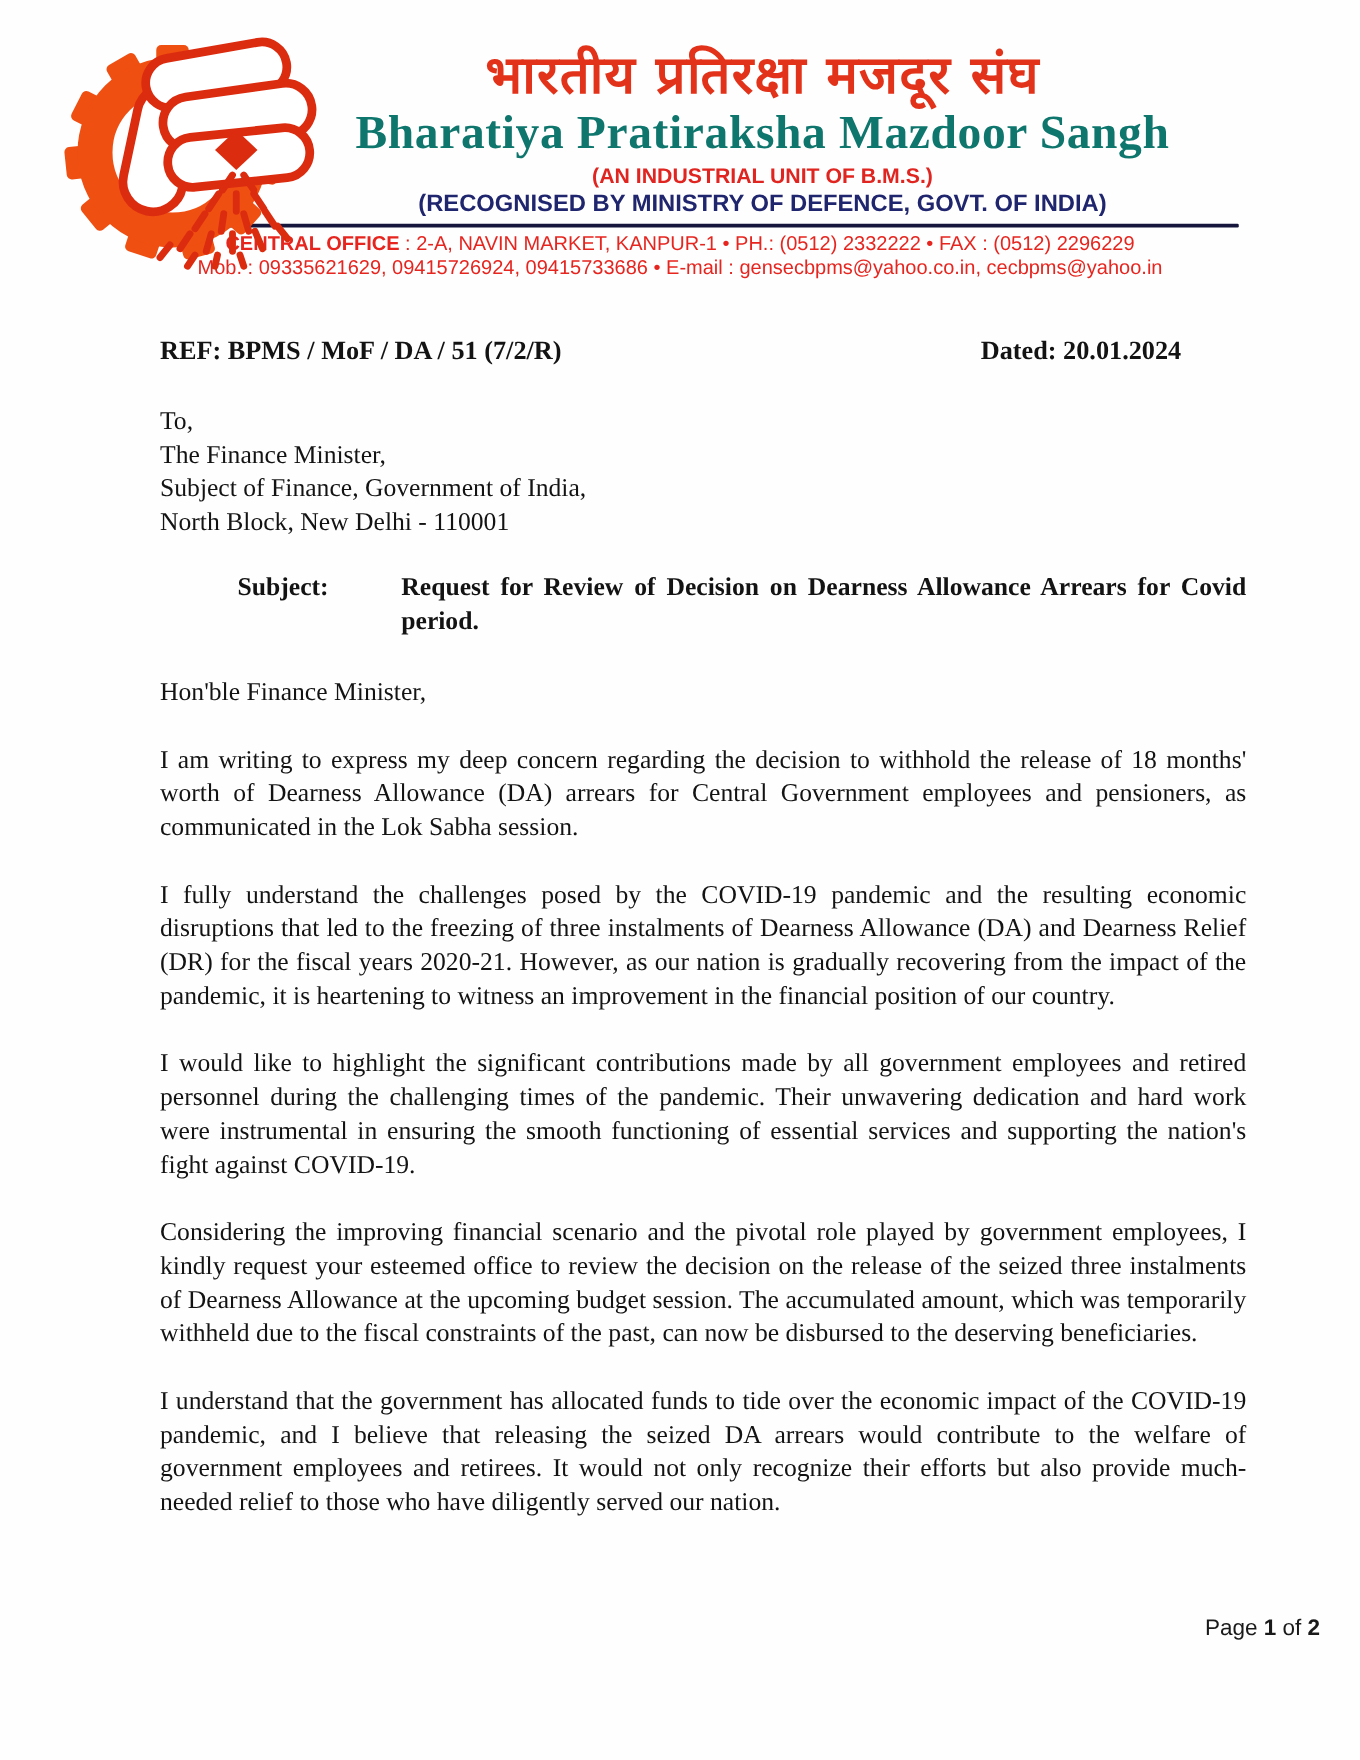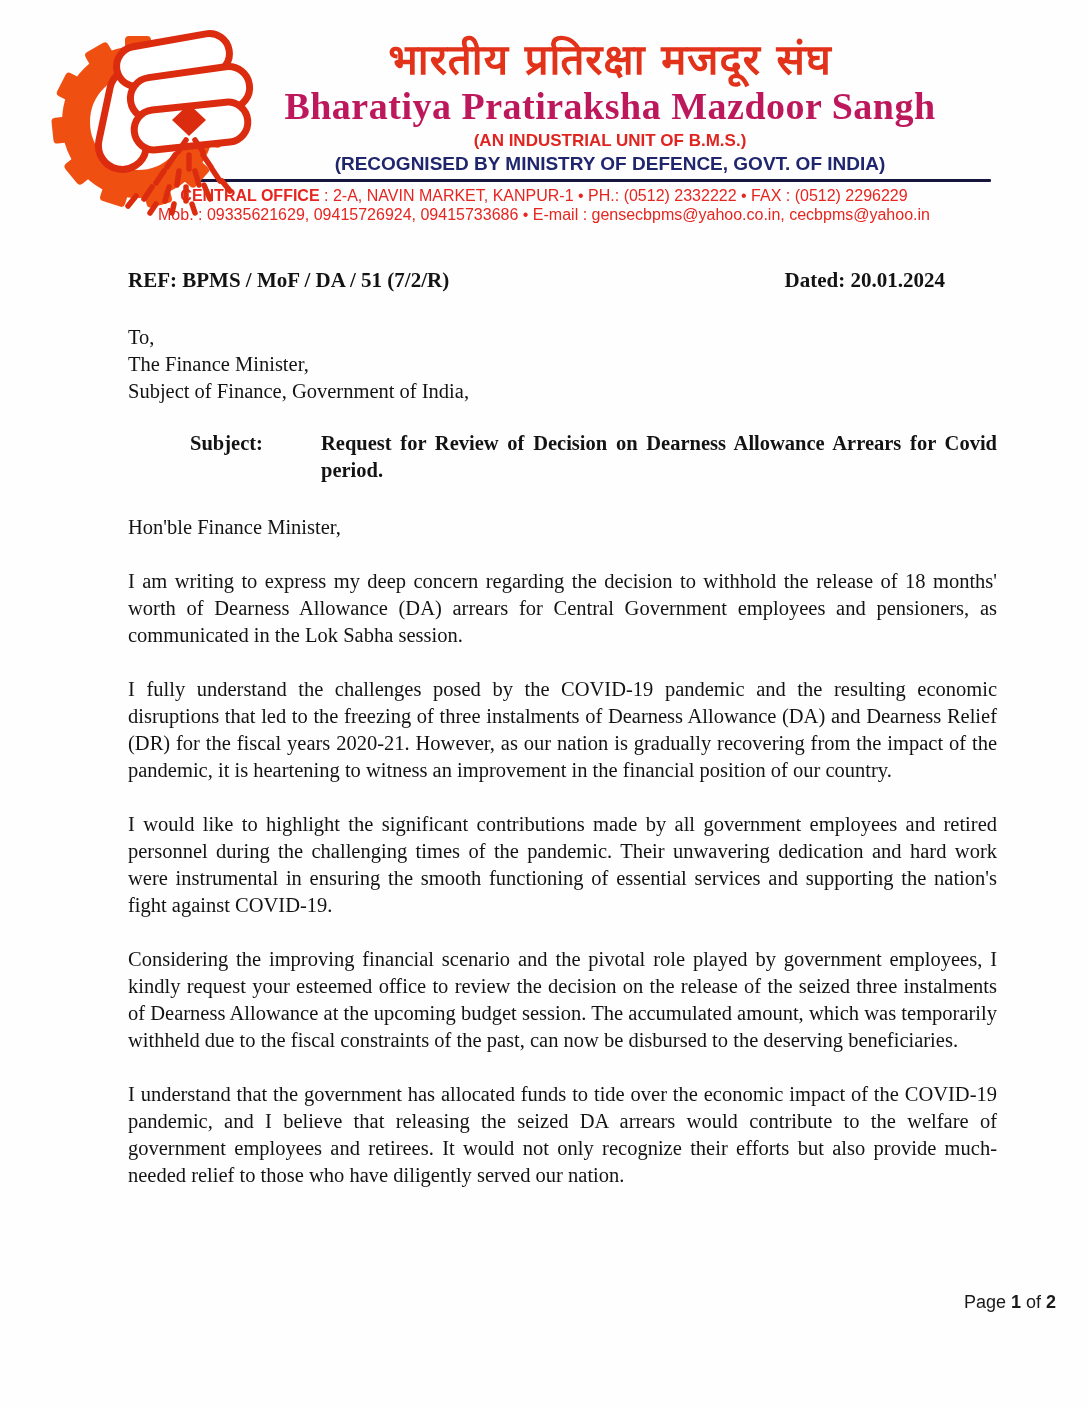--- a/index.html
+++ b/index.html
@@ -23,21 +23,21 @@
     position:relative; margin-left:150px; width:920px;
     text-align:center; line-height:1.12;
   }
   .org-hindi {
     font-family:"DejaVu Sans", sans-serif;
     font-size:42px; font-weight:bold; color:#e2331a;
     letter-spacing:1px;
     margin-top:8px;
   }
   .org-english {
-    font-size:38px; font-weight:bold; color:#be185d;
+    font-size:38px; font-weight:bold; color:#0f766e;
     letter-spacing:0.5px; margin-top:2px;
   }
   .sub-federation {
     font-size:23px; color:#2e2e96; margin-top:3px; letter-spacing:0.5px;
   }
   .sub-bms {
     font-family:"Liberation Sans", sans-serif;
     font-size:17px; font-weight:bold; color:#e02520; margin-top:3px;
   }
   .sub-recognised {
@@ -182,20 +182,21 @@
 
     <div class="ref-row">
       <span>REF: BPMS / MoF / DA / 51 (7/2/R)</span>
       <span>Dated: 20.01.2024</span>
     </div>
 
     <div class="recipient">
       <div>To,</div>
       <div>The Finance Minister,</div>
       <div>Subject of Finance, Government of India,</div>
+      <div>North Block, New Delhi - 110001</div>
     </div>
 
     <div class="subject-row">
       <span class="subject-label">Subject:</span>
       <span class="subject-text">Request for Review of Decision on Dearness Allowance Arrears for Covid period.</span>
     </div>
 
     <div class="salutation">Hon'ble Finance Minister,</div>
 
     <p class="para">I am writing to express my deep concern regarding the decision to withhold the release of 18 months' worth of Dearness Allowance (DA) arrears for Central Government employees and pensioners, as communicated in the Lok Sabha session.</p>

